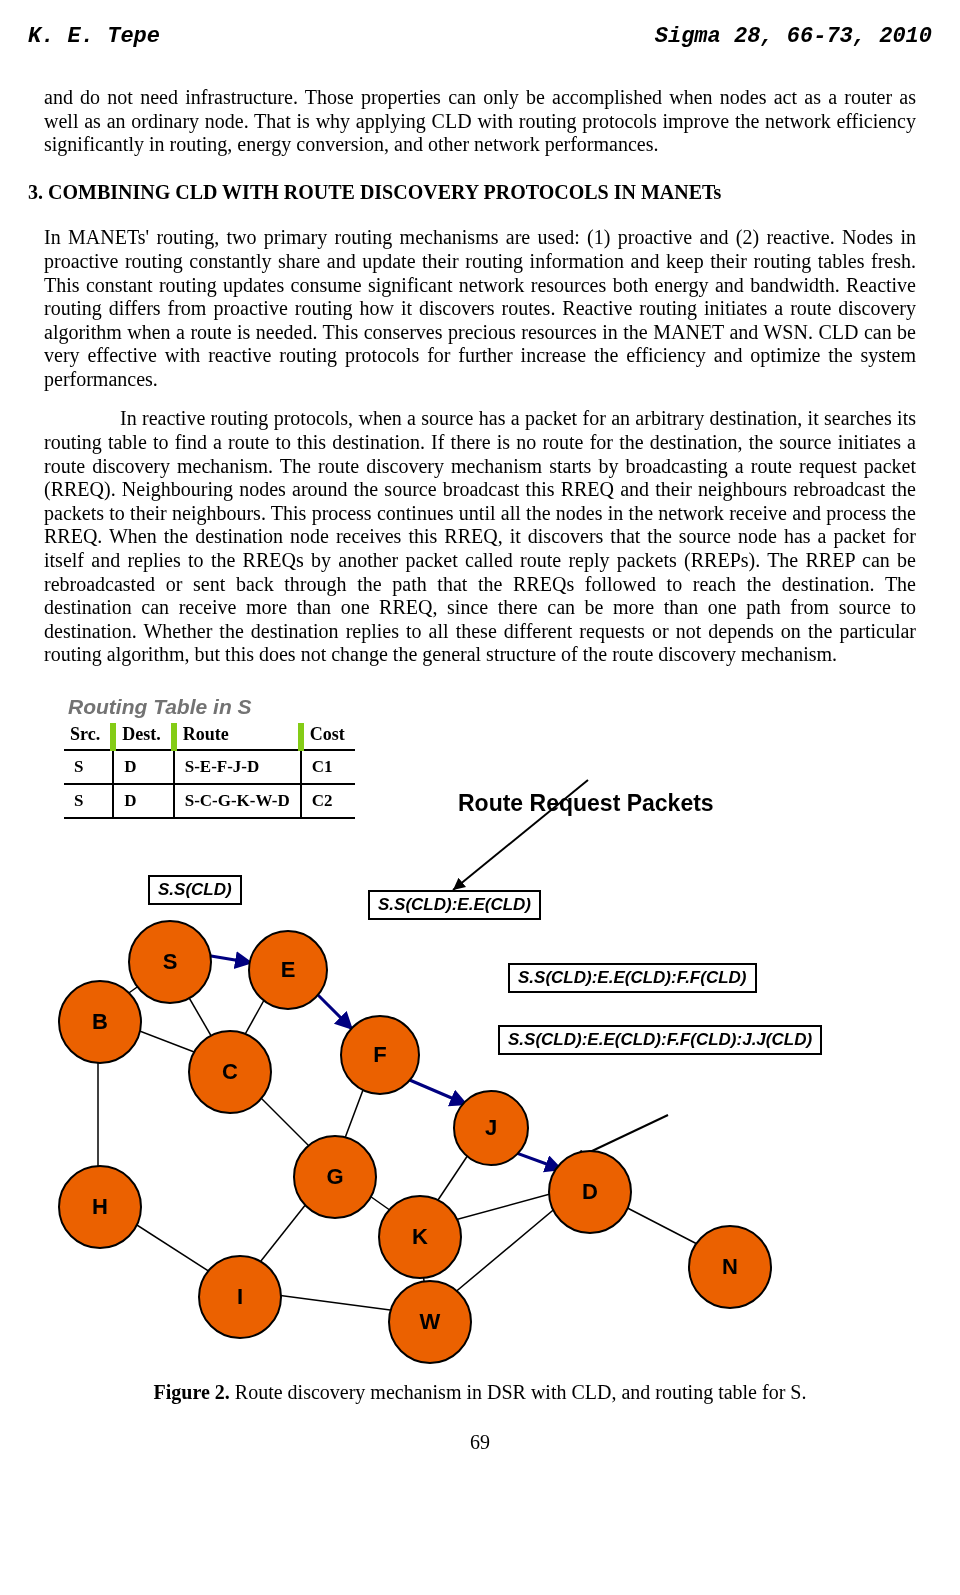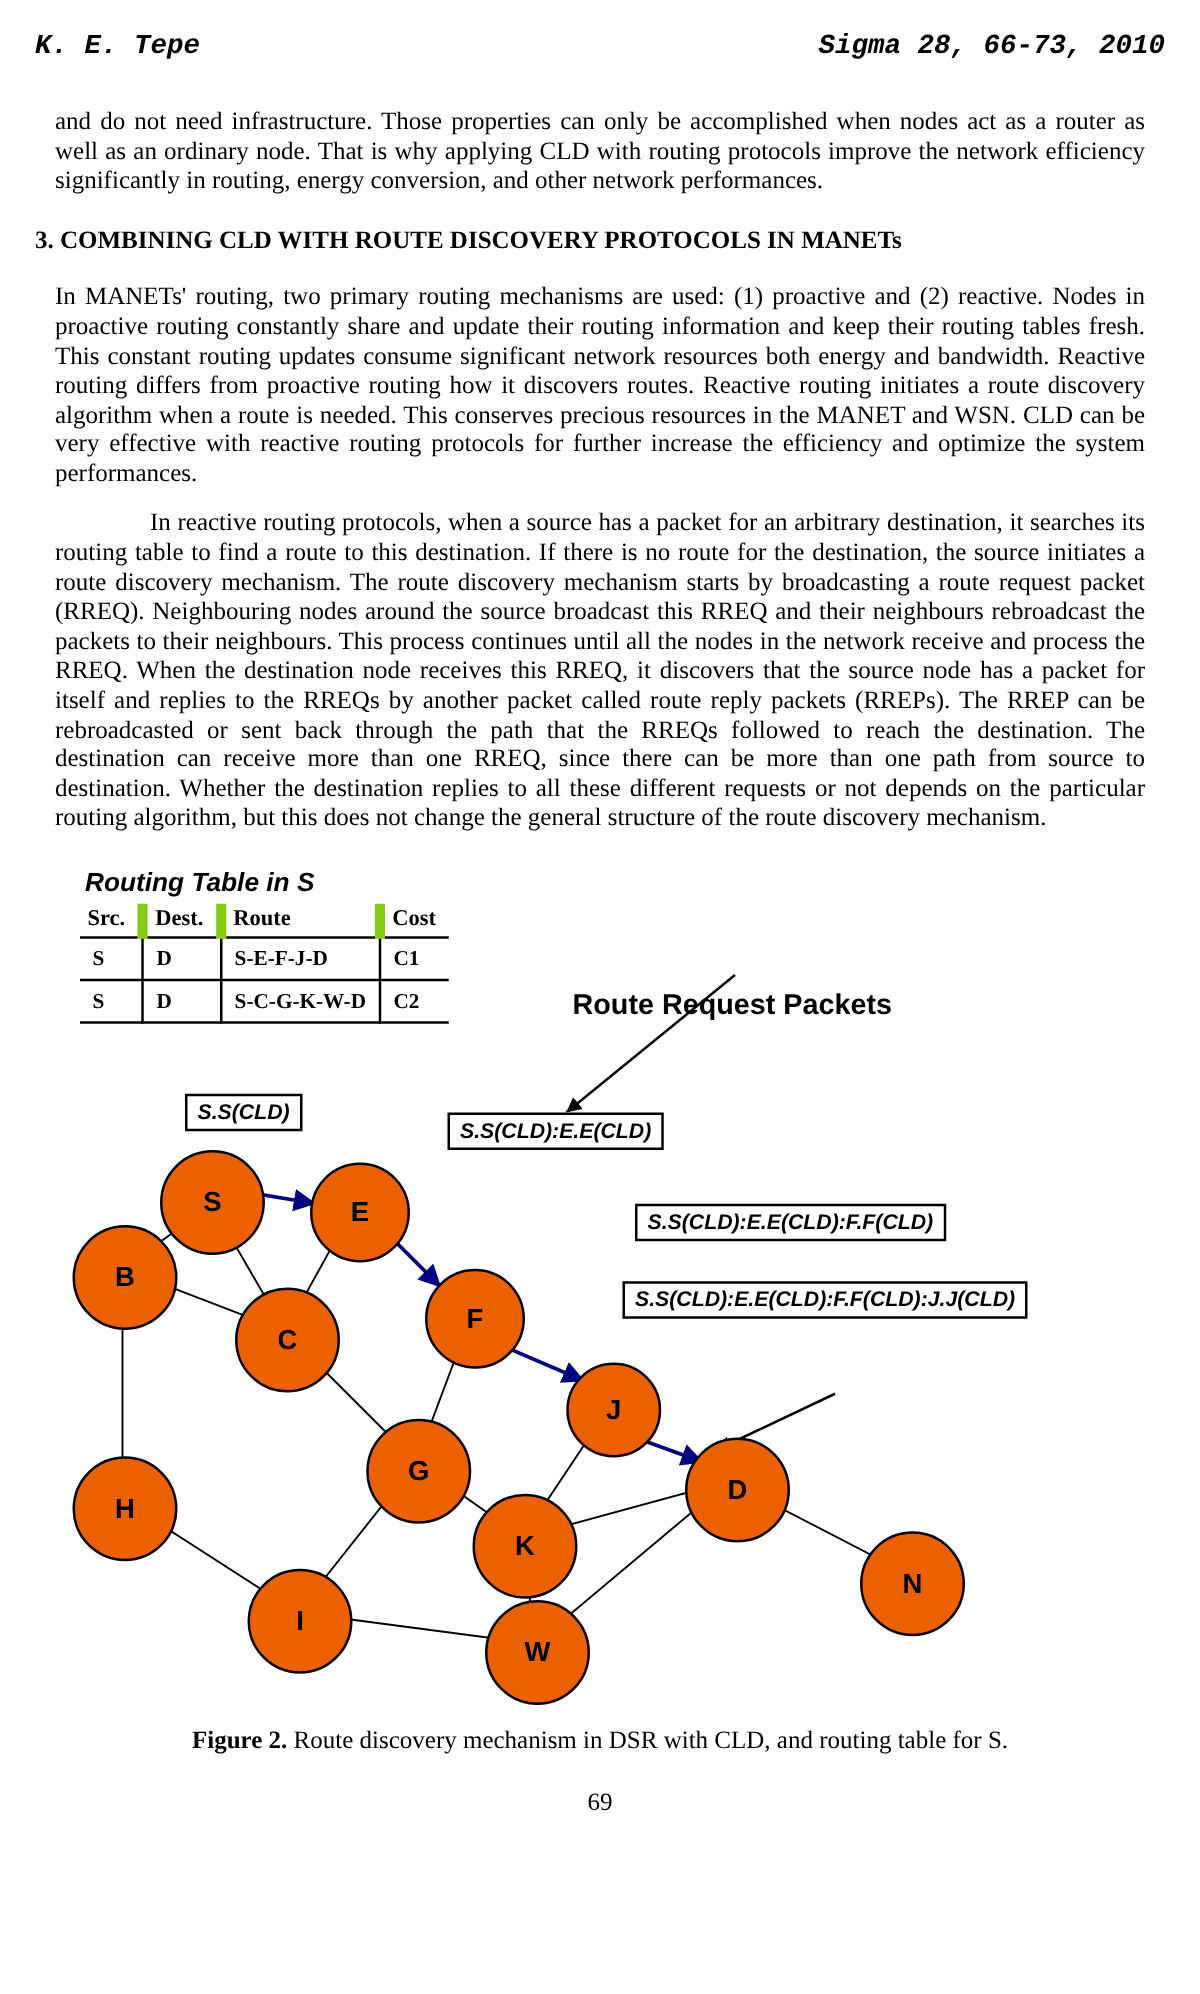--- a/index.html
+++ b/index.html
@@ -38,36 +38,36 @@
     margin-bottom: 8px;
     position: relative;
     width: 904px;
     height: 660px;
   }
   .rt-title {
     position: absolute;
     font-family: "Arial", sans-serif;
     font-weight: bold;
     font-style: italic;
-    color: #000000;
+    color: #737373;
     font-size: 21px;
     left: 40px; top: 0;
   }
   .rt-table {
     position: absolute;
     left: 36px; top: 28px;
     border-collapse: collapse;
     font-family: "Times New Roman", Times, serif;
   }
   .rt-table th {
     font-weight: bold;
     font-size: 18px;
     padding: 1px 10px 4px 6px;
     border-bottom: 2px solid #000;
-    border-right: 8px solid #84cc16;
+    border-right: 6px solid #84cc16;
     text-align: left;
   }
   .rt-table th:last-child { border-right: none; }
   .rt-table td {
     font-weight: bold;
     font-size: 17px;
     padding: 6px 10px;
     border-bottom: 2px solid #000;
     border-right: 2px solid #000;
   }
@@ -199,21 +199,21 @@
       <line x1="480" y1="455" x2="535" y2="475"></line>
     </g>
 
     <g stroke="#000" stroke-width="2" marker-end="url(#arr-black)">
       <line x1="560" y1="85" x2="425" y2="195"></line>
       <line x1="640" y1="420" x2="545" y2="465"></line>
     </g>
   </svg>
 
   <div class="box-label" style="left:120px; top:180px;">S.S(CLD)</div>
-  <div class="box-label" style="left:330px; top:195px;">S.S(CLD):E.E(CLD)</div>
+  <div class="box-label" style="left:340px; top:195px;">S.S(CLD):E.E(CLD)</div>
   <div class="box-label" style="left:480px; top:268px;">S.S(CLD):E.E(CLD):F.F(CLD)</div>
   <div class="box-label" style="left:470px; top:330px;">S.S(CLD):E.E(CLD):F.F(CLD):J.J(CLD)</div>
 
   <div class="node" style="left:100px; top:225px; width:80px; height:80px;">S</div>
   <div class="node" style="left:220px; top:235px; width:76px; height:76px;">E</div>
   <div class="node" style="left:312px; top:320px; width:76px; height:76px;">F</div>
   <div class="node" style="left:425px; top:395px; width:72px; height:72px;">J</div>
   <div class="node" style="left:30px;  top:285px; width:80px; height:80px;">B</div>
   <div class="node" style="left:160px; top:335px; width:80px; height:80px;">C</div>
   <div class="node" style="left:265px; top:440px; width:80px; height:80px;">G</div>

